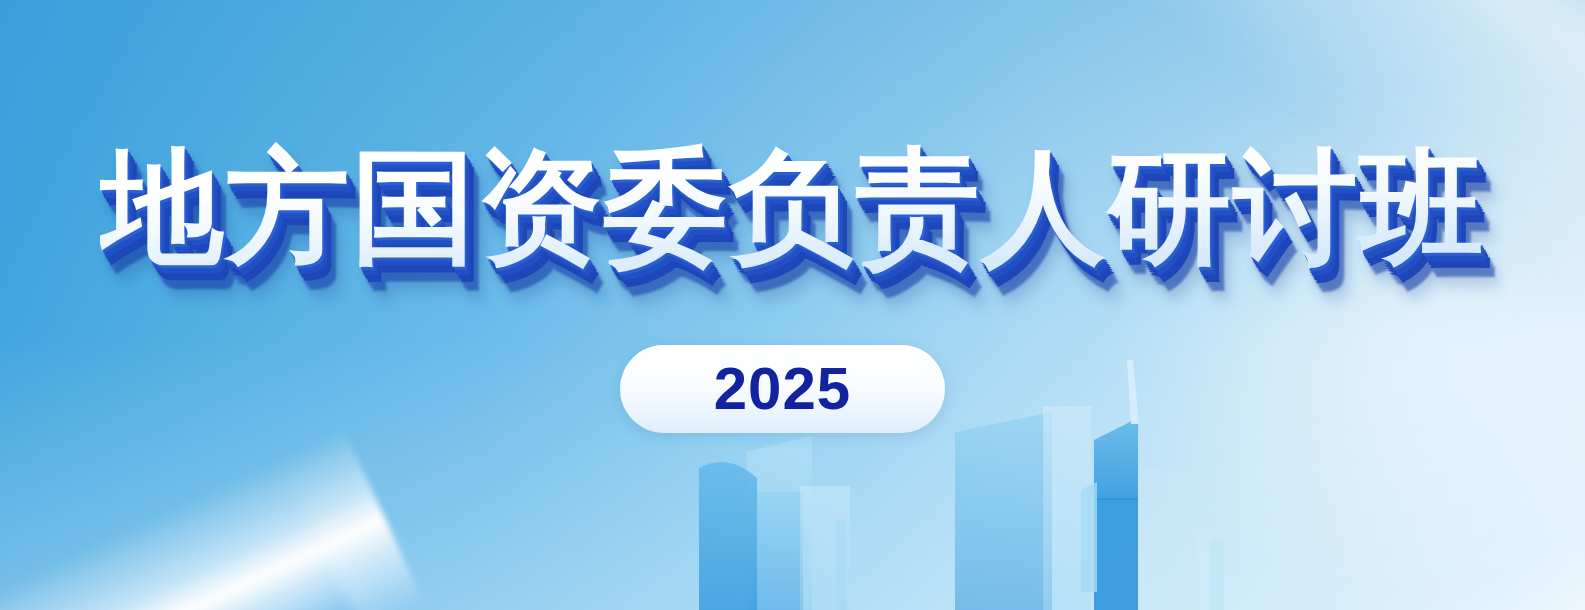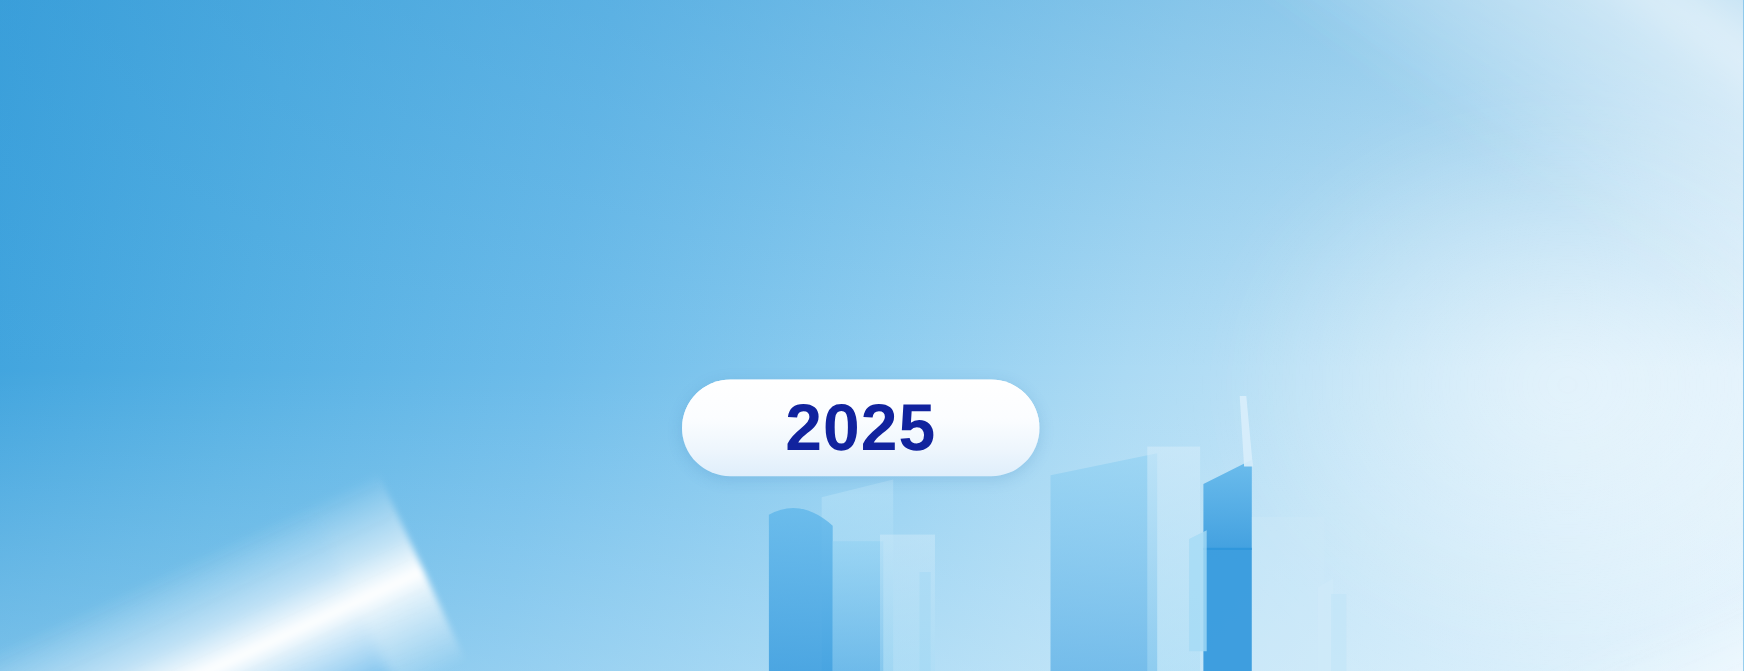--- a/index.html
+++ b/index.html
@@ -193,18 +193,21 @@
     <path d="M1094,440 L1138,418 L1138,500 L1094,500 Z" fill="url(#gC)" opacity="0.88"></path>
     <rect x="1094" y="498" width="44" height="112" fill="#2f96dc" opacity="0.90"></rect>
     <path d="M1127,360 L1133,360 L1139,424 L1131,424 Z" fill="#d8eefb" opacity="0.92"></path>
     <path d="M1081,490 L1097,482 L1097,592 L1081,592 Z" fill="#a5dbf5" opacity="0.80"></path>
     <rect x="1138" y="470" width="66" height="140" fill="#cde9f9" opacity="0.33"></rect>
 
     <path d="M1198,534 L1212,526 L1212,610 L1198,610 Z" fill="#cfe9f9" opacity="0.70"></path>
     <rect x="1210" y="540" width="14" height="70" fill="#bee3f7" opacity="0.50"></rect>
   </svg>
 
+  <div id="title-wrap">
+    <span id="title">地方国资委负责人研讨班</span>
+  </div>
 
   <div id="year-badge">
     <span id="year-text">2025</span>
   </div>
 
 </div>
 
 </body></html>

